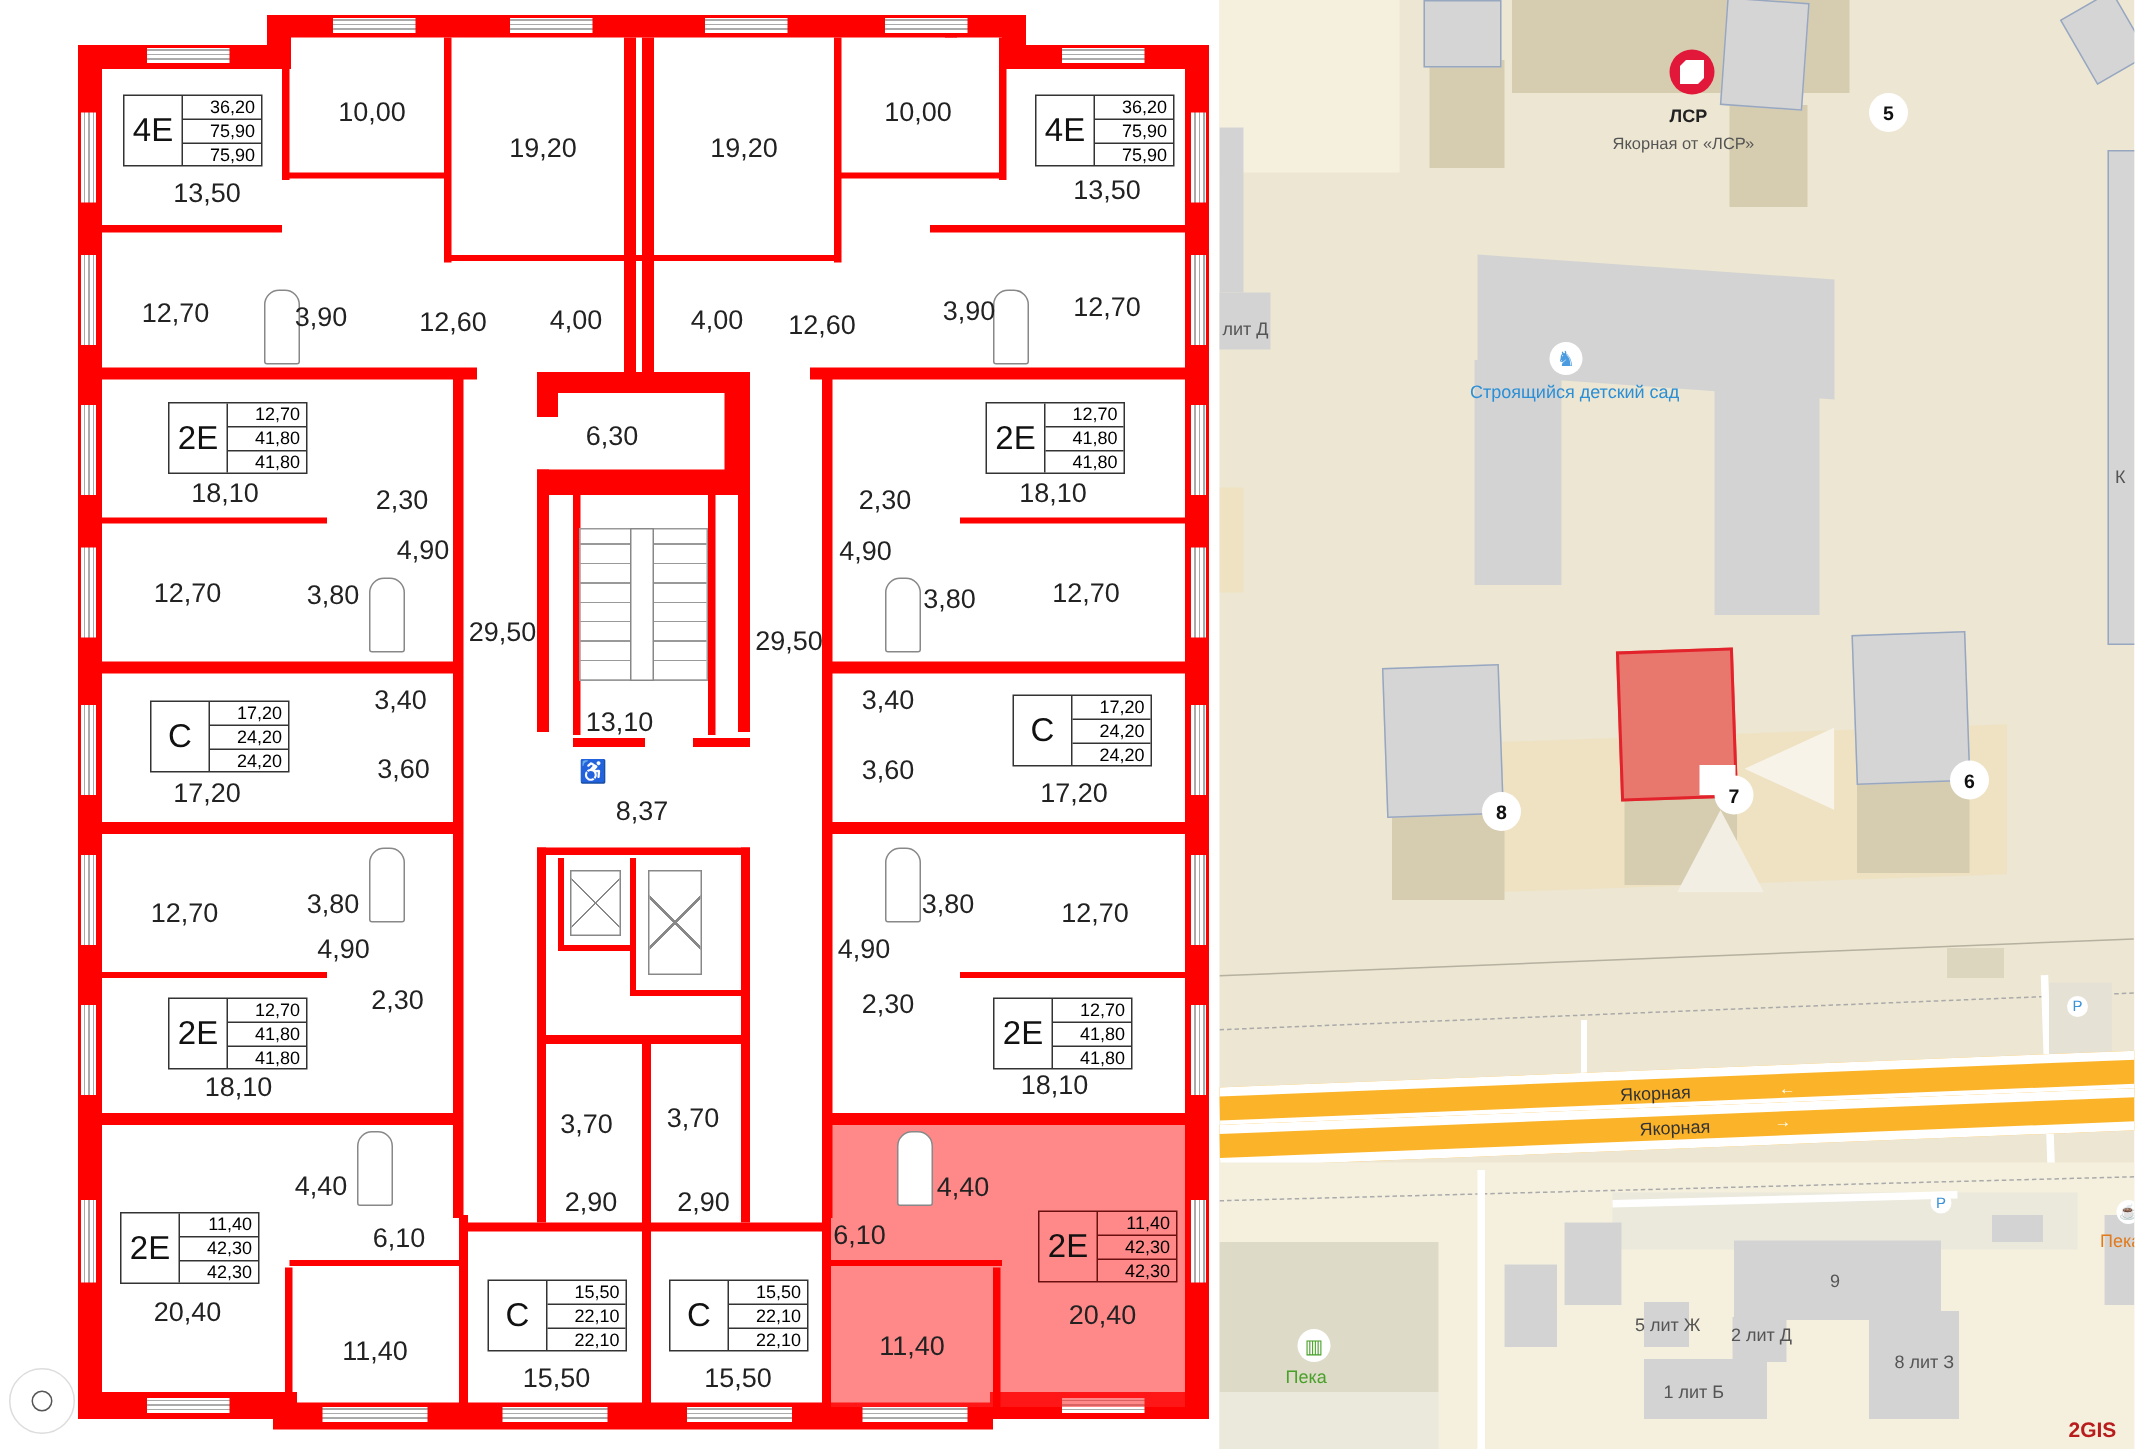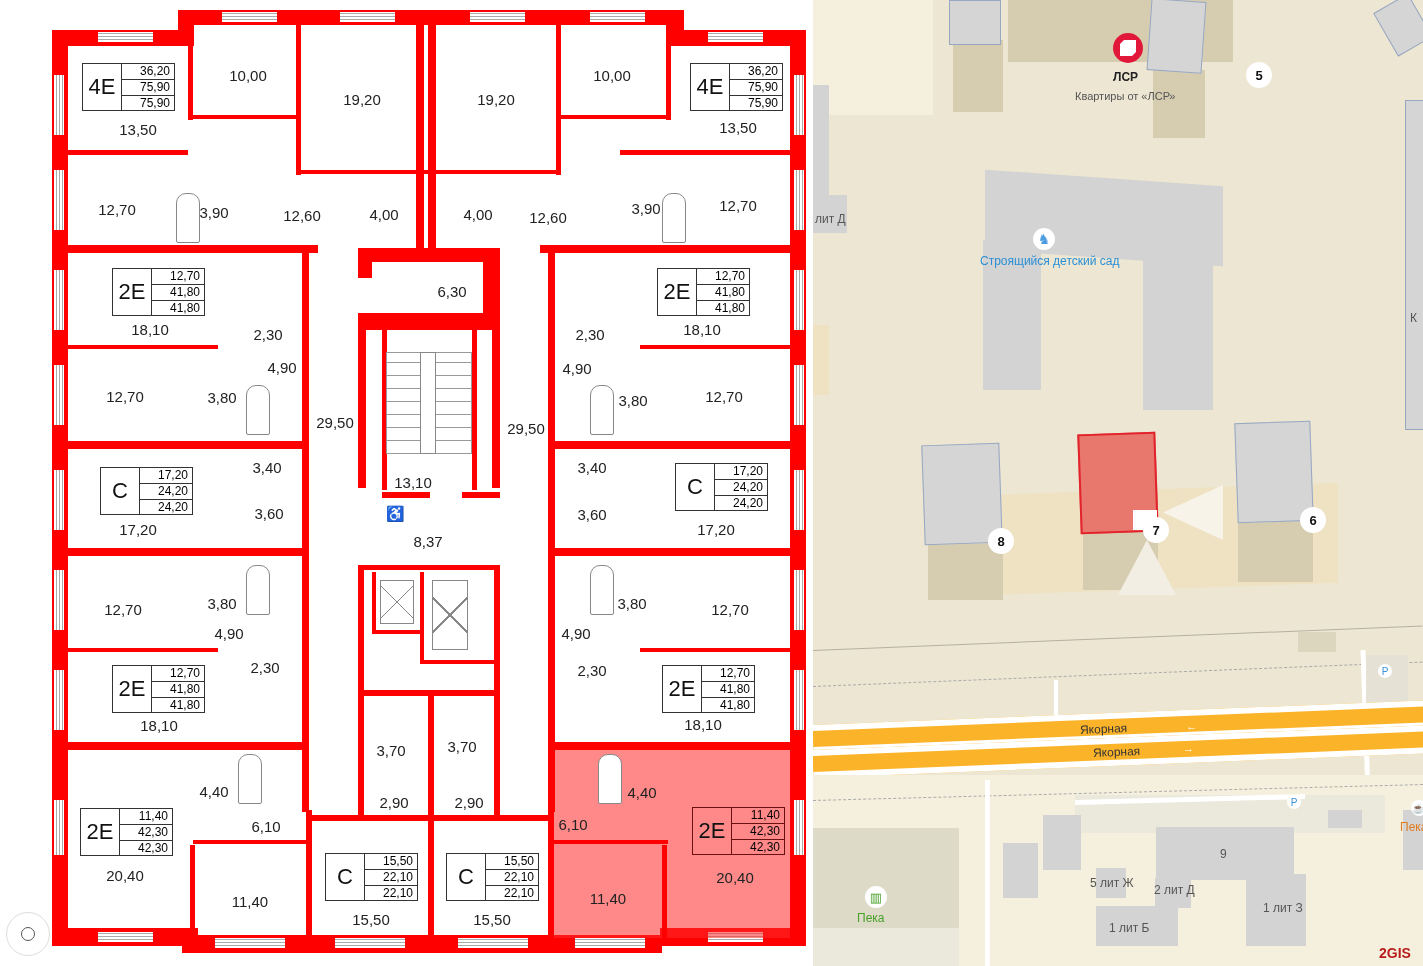--- a/index.html
+++ b/index.html
@@ -2,21 +2,21 @@
 <html><head>
 <meta charset="utf-8">
 <style>
   html,body{margin:0;padding:0;}
   body{width:1423px;height:966px;position:relative;overflow:hidden;background:#fff;font-family:"Liberation Sans",sans-serif;}
   #plan{position:absolute;left:0;top:0;width:813px;height:966px;background:#fff;}
   #map{position:absolute;left:813px;top:0;width:610px;height:966px;background:#ece6d2;overflow:hidden;}
   .w{position:absolute;background:#ff0000;}
   .winv{position:absolute;background:repeating-linear-gradient(90deg,#fff 0 2px,#aaa 2px 3px);}
   .winh{position:absolute;background:repeating-linear-gradient(0deg,#fff 0 2px,#aaa 2px 3px);}
-  .lbl{position:absolute;font-size:15px;color:#222;white-space:nowrap;transform:translate(-50%,-50%);}
+  .lbl{position:absolute;font-size:18px;color:#222;white-space:nowrap;transform:translate(-50%,-50%);}
   .badge{position:absolute;display:flex;border:1px solid #333;background:#fff;height:46px;}
   .badge .t{width:38px;display:flex;align-items:center;justify-content:center;font-size:22px;color:#111;border-right:1px solid #333;}
   .badge .v{display:flex;flex-direction:column;}
   .badge .v span{height:15px;line-height:15px;font-size:12px;padding:0 4px;text-align:right;border-bottom:1px solid #333;width:44px;}
   .badge .v span:last-child{border-bottom:none;}
   .hl{position:absolute;background:rgba(255,40,40,0.55);}
   .fx{position:absolute;border:1px solid #888;background:#fff;}
   .stair{position:absolute;background:repeating-linear-gradient(0deg,#fff 0 12px,#999 12px 13px);border:1px solid #999;}
   .lift{position:absolute;border:1px solid #888;background:linear-gradient(45deg,transparent 49%,#888 49%,#888 51%,transparent 51%),linear-gradient(-45deg,transparent 49%,#888 49%,#888 51%,transparent 51%);}
   .compass{position:absolute;left:6px;top:912px;width:42px;height:42px;border:1px solid #ddd;border-radius:50%;}
@@ -269,21 +269,21 @@
   <span class="lbl" style="left:222px;top:397px">3,80</span>
 
   <span class="lbl" style="left:702px;top:329px">18,10</span>
   <span class="lbl" style="left:590px;top:334px">2,30</span>
   <span class="lbl" style="left:577px;top:368px">4,90</span>
   <span class="lbl" style="left:724px;top:396px">12,70</span>
   <span class="lbl" style="left:633px;top:400px">3,80</span>
 
   <span class="lbl" style="left:335px;top:422px">29,50</span>
   <span class="lbl" style="left:526px;top:428px">29,50</span>
-  <span class="lbl" style="left:452px;top:291px">6,30</span>
+  <span class="lbl" style="left:408px;top:291px">6,30</span>
   <span class="lbl" style="left:413px;top:482px">13,10</span>
   <span class="lbl" style="left:428px;top:541px">8,37</span>
 
   <span class="lbl" style="left:138px;top:529px">17,20</span>
   <span class="lbl" style="left:267px;top:467px">3,40</span>
   <span class="lbl" style="left:269px;top:513px">3,60</span>
 
   <span class="lbl" style="left:716px;top:529px">17,20</span>
   <span class="lbl" style="left:592px;top:467px">3,40</span>
   <span class="lbl" style="left:592px;top:514px">3,60</span>
@@ -330,21 +330,21 @@
   <div class="shadow" style="left:195px;top:0;width:225px;height:62px"></div>
   <div class="shadow" style="left:140px;top:40px;width:50px;height:72px"></div>
   <div class="shadow" style="left:340px;top:70px;width:52px;height:68px"></div>
   <div class="bld" style="left:136px;top:0;width:52px;height:45px"></div>
   <div class="bld" style="left:336px;top:0;width:55px;height:72px;transform:rotate(4deg)"></div>
   <div class="bld" style="left:570px;top:0;width:40px;height:50px;transform:rotate(-30deg)"></div>
   <div style="position:absolute;left:300px;top:33px;width:30px;height:30px;border-radius:50%;background:#e1183a;display:flex;align-items:center;justify-content:center">
       <div style="width:16px;height:16px;background:#fff;clip-path:polygon(25% 0,100% 0,100% 75%,75% 100%,0 100%,0 25%)"></div>
     </div>
   <div class="mtxt" style="left:300px;top:70px;font-weight:bold;color:#222">ЛСР</div>
-  <div class="mtxt" style="left:262px;top:90px;font-size:11px">Квартиры от «ЛСР»</div>
+  <div class="mtxt" style="left:262px;top:90px;font-size:11px">Якорная от «ЛСР»</div>
   <div class="pin" style="left:433px;top:62px">5</div>
 
   <div class="bldg" style="left:0;top:85px;width:16px;height:110px"></div>
   <div class="bldg" style="left:-30px;top:195px;width:64px;height:38px"></div>
   <div class="mtxt" style="left:2px;top:212px">лит Д</div>
   <div class="yard" style="left:0;top:325px;width:16px;height:70px"></div>
 
   <div class="bldg" style="left:172px;top:178px;width:238px;height:80px;transform:skewY(4deg)"></div>
   <div class="bldg" style="left:170px;top:240px;width:58px;height:150px"></div>
   <div class="bldg" style="left:330px;top:255px;width:70px;height:155px"></div>
@@ -397,19 +397,19 @@
   <div class="bldg" style="left:230px;top:815px;width:38px;height:55px"></div>
   <div class="bldg" style="left:343px;top:827px;width:138px;height:53px"></div>
   <div class="mtxt" style="left:407px;top:847px">9</div>
   <div class="bldg" style="left:283px;top:868px;width:30px;height:30px"></div>
   <div class="mtxt" style="left:277px;top:876px">5 лит Ж</div>
   <div class="bldg" style="left:342px;top:878px;width:36px;height:30px"></div>
   <div class="mtxt" style="left:341px;top:883px">2 лит Д</div>
   <div class="bldg" style="left:283px;top:906px;width:82px;height:40px"></div>
   <div class="mtxt" style="left:296px;top:921px">1 лит Б</div>
   <div class="bldg" style="left:433px;top:874px;width:60px;height:72px"></div>
-  <div class="mtxt" style="left:450px;top:901px">1 лит З</div>
+  <div class="mtxt" style="left:450px;top:901px">8 лит З</div>
   <div class="bldg" style="left:515px;top:810px;width:34px;height:18px"></div>
   <div class="bldg" style="left:590px;top:810px;width:20px;height:60px"></div>
   <div style="position:absolute;left:598px;top:800px;width:16px;height:16px;border-radius:50%;background:#fff;color:#e17a1c;font-size:10px;display:flex;align-items:center;justify-content:center">☕</div>
   <div class="mtxt" style="left:587px;top:820px;color:#e17a1c">Пека</div>
   <div style="position:absolute;left:566px;top:945px;font-size:14px;font-weight:bold;color:#b91c1c">2GIS</div>
 </div>
 
 </body></html>

